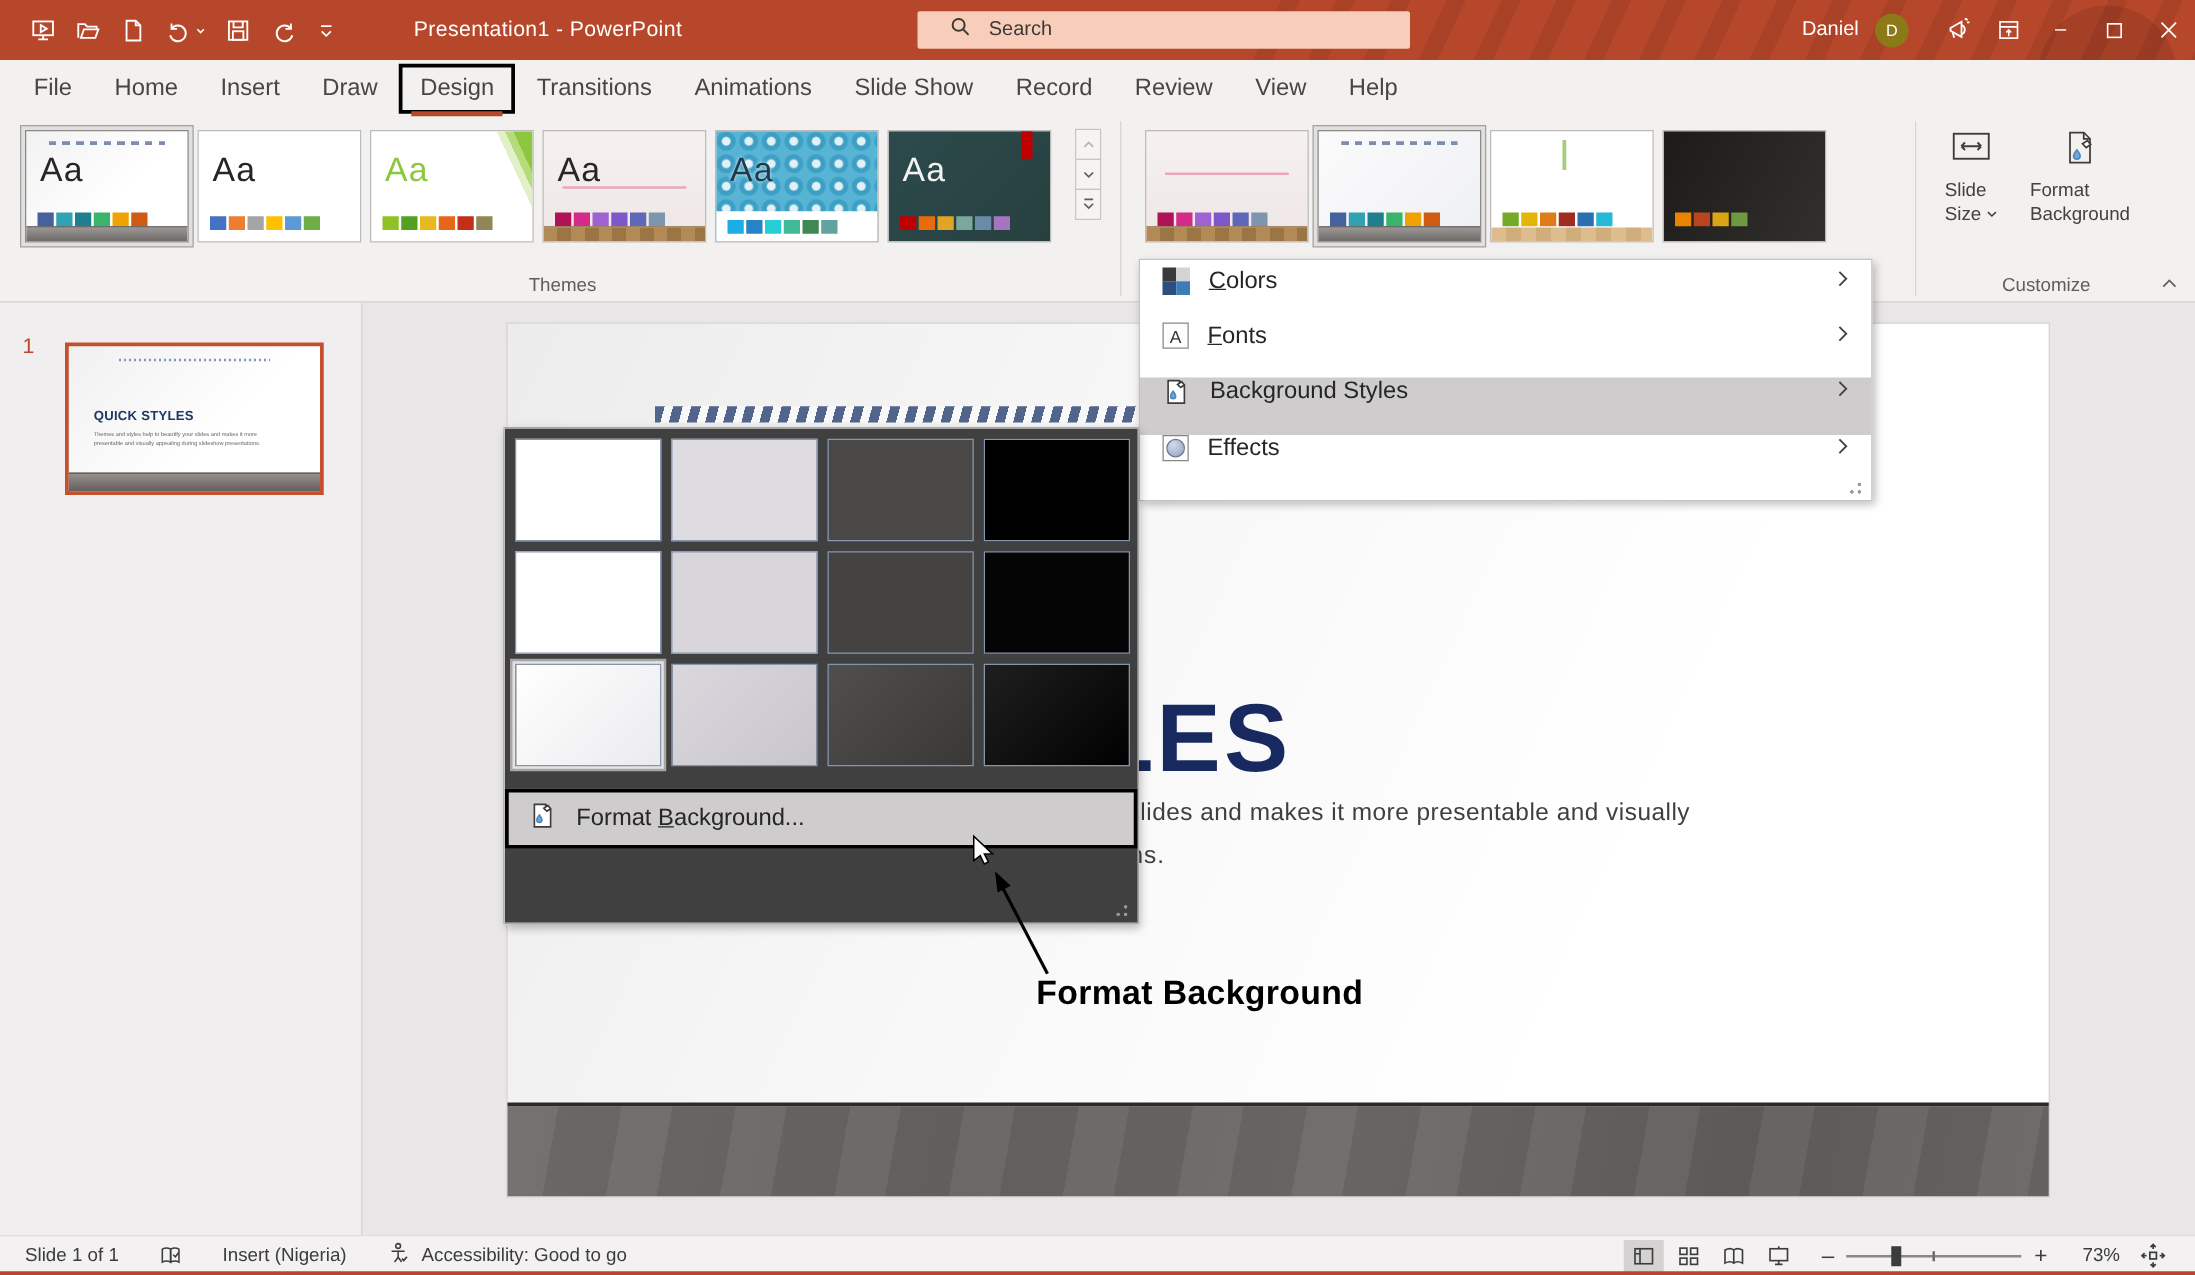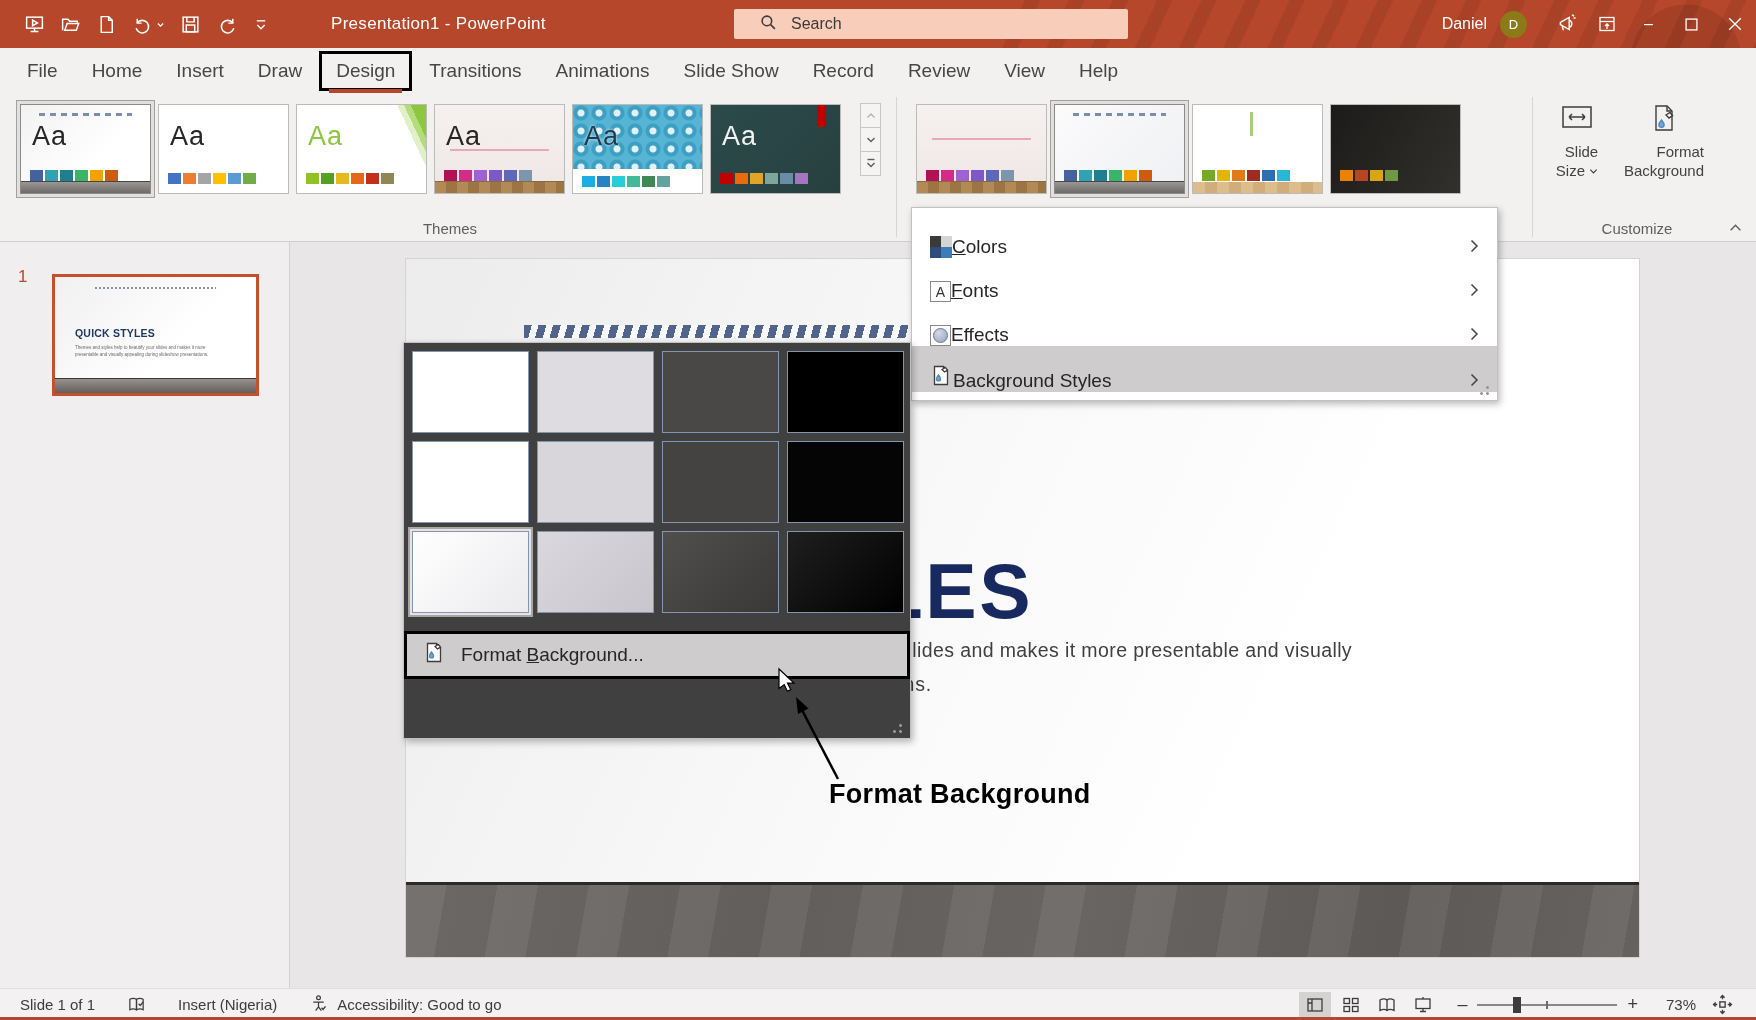--- a/index.html
+++ b/index.html
@@ -59,42 +59,42 @@
   .t6bg{background:linear-gradient(135deg,#2c4a4c,#27403f);}
   .t6 .aa{color:#f2f2f2;}
   .t6tab{position:absolute;right:14px;top:0;width:9px;height:22px;background:#c00000;}
   .v2bg{background:linear-gradient(135deg,#fbfbfc,#eff0f3);}
   .v3line{position:absolute;left:44%;top:7px;width:3px;height:24px;background:#a9cb7e;}
   .v4bg{background:linear-gradient(120deg,#1d1b19,#32302d);}
   .gscroll{position:absolute;left:860px;top:11px;width:21px;display:flex;flex-direction:column;}
   .gsbtn{width:21px;height:25px;background:#f6f4f3;border:1px solid #c8c6c4;display:flex;align-items:center;justify-content:center;cursor:pointer;margin-top:-1px;}
   .vsep{position:absolute;top:4px;bottom:4px;width:1px;background:#d8d5d3;}
   .grouplabel{position:absolute;top:127px;font-size:15px;color:#605e5c;text-align:center;}
-  .bigbtn{position:absolute;top:10px;display:flex;flex-direction:column;align-items:center;gap:5px;font-size:15px;color:#444240;line-height:1.25;text-align:right;cursor:pointer;}
+  .bigbtn{position:absolute;top:10px;display:flex;flex-direction:column;align-items:center;gap:5px;font-size:15px;color:#444240;line-height:1.25;text-align:left;cursor:pointer;}
   .collapse{position:absolute;right:14px;bottom:5px;cursor:pointer;}
   
   .leftpanel{position:absolute;left:0;top:242px;width:290px;height:746px;background:#f0eeee;border-right:1px solid #d4d1d0;z-index:5;}
   .slidenum{position:absolute;left:18px;top:25px;color:#b7472a;font-size:17px;}
   .mini{position:absolute;left:52px;top:32px;width:207px;height:122px;background:linear-gradient(135deg,#f0f0f1,#ffffff 60%);border:3px solid #c4502e;cursor:pointer;}
   .mini .mdots{position:absolute;left:20%;top:10px;right:20%;height:2px;background:repeating-linear-gradient(90deg,#8494b8 0 2px,transparent 2px 4px);}
   .mini .mtitle{position:absolute;left:20px;top:50px;font-size:10.5px;font-weight:bold;color:#1f3864;letter-spacing:.2px;}
   .mini .mbody{position:absolute;left:20px;top:67px;right:26px;font-size:4.5px;line-height:1.6;color:#6a6a6a;}
   .mini .mfloor{position:absolute;left:0;right:0;bottom:0;height:15px;background:linear-gradient(#98918d,#635f5c);border-top:1px solid #3a3836;}
   
   .slide{position:absolute;left:405px;top:258px;width:1235px;height:700px;background:linear-gradient(115deg,#ececed 0%,#f7f7f8 35%,#ffffff 70%);border:1px solid #d6d4d3;z-index:1;}
   .stripe{position:absolute;left:118px;top:66px;width:780px;height:13px;background:repeating-linear-gradient(105deg,#51658c 0 7.5px,#f8f8f9 7.5px 14px);}
   .slide-title{position:absolute;left:28px;top:288px;font-size:77px;font-weight:bold;color:#17295e;letter-spacing:2.5px;white-space:nowrap;}
   .slide-b1{position:absolute;left:130px;top:380px;font-size:19.5px;color:#3f3f3f;letter-spacing:.4px;white-space:nowrap;}
   .slide-b2{position:absolute;left:130px;top:414px;font-size:19.5px;color:#3f3f3f;letter-spacing:.8px;white-space:nowrap;}
   .slide-floor{position:absolute;left:0;right:0;bottom:0;height:75px;border-top:3px solid #2c2a29;
     background:linear-gradient(100deg,#716d6a,#676360 30%,#6e6a67 55%,#625e5b 80%,#6b6764),
     repeating-linear-gradient(100deg, rgba(255,255,255,.03) 0 40px, rgba(0,0,0,.05) 40px 90px);background-blend-mode:overlay;}
   
   .menu{position:absolute;left:911px;top:207px;width:587px;height:194px;background:#fff;border:1px solid #c3c1c0;box-shadow:2px 3px 7px rgba(0,0,0,.28);z-index:20;padding-top:6px;}
-  .mitem{height:44px;display:flex;align-items:flex-end;padding-left:18px;gap:0;font-size:19px;color:#262626;cursor:pointer;}
+  .mitem{height:44px;display:flex;align-items:flex-start;padding-left:18px;gap:15px;font-size:19px;color:#262626;cursor:pointer;}
   .mitem.hl{background:#cecccd;height:46px;}
   .mchev{margin-left:auto;margin-right:18px;}
   .accel{text-decoration:underline;}
   .colors-grid{width:22px;height:22px;display:grid;grid-template-columns:11px 11px;grid-template-rows:11px 11px;flex:none;}
   .fonts-box{width:21px;height:21px;border:1px solid #8a8886;background:#fdfdfd;display:flex;align-items:center;justify-content:center;font-size:14px;color:#333;flex:none;}
   .effects-box{width:21px;height:21px;border:1px solid #8a8886;background:#fdfdfd;display:flex;align-items:center;justify-content:center;flex:none;}
   .effects-circle{width:15px;height:15px;border-radius:50%;background:radial-gradient(circle at 35% 30%,#d3d9e7,#93a1c4);border:1px solid #6b7690;}
   .grip{position:absolute;right:7px;bottom:4px;width:11px;height:11px;cursor:nwse-resize;
     background:
      radial-gradient(circle at 2.5px 8.5px,#9a9896 1.2px,transparent 1.6px),
@@ -465,41 +465,41 @@
   </div>
   <div class="mitem">
     <span class="fonts-box">A</span>
     <span><span></span><span class="accel">F</span><span>onts</span></span>
     <span class="mchev">
       <svg width="9" height="14" viewBox="0 0 9 14" fill="none" stroke="#444" stroke-width="1.5">
           <path d="M1.5 1.5L7 7l-5.5 5.5"></path>
         </svg>
     </span>
   </div>
-  <div class="mitem">
-    <span class="effects-box">
-        <span class="effects-circle"></span>
-      </span>
-    <span><span></span><span class="accel"></span><span>Effects</span></span>
-    <span class="mchev">
-      <svg width="9" height="14" viewBox="0 0 9 14" fill="none" stroke="#444" stroke-width="1.5">
-          <path d="M1.5 1.5L7 7l-5.5 5.5"></path>
-        </svg>
-    </span>
-  </div>
   <div class="mitem hl">
     <span>
       <svg width="23" height="23" viewBox="0 0 23 23" fill="none" stroke="#3f3d3b" stroke-width="1.3">
           <path d="M4.5 2.5h9l4 4v14h-13z" fill="#fff"></path>
           <path d="M13.5 2.5v4h4"></path>
           <path d="M12 5.5l3.5-2 2 2.5-3 2z" fill="#fff"></path>
           <path d="M8.5 11c0 0-2 2.6-2 3.9a2 2 0 0 0 4 0c0-1.3-2-3.9-2-3.9z" fill="#6fa8dc" stroke="#4f88bc"></path>
         </svg>
     </span>
     <span><span></span><span class="accel"></span><span>Background Styles</span></span>
+    <span class="mchev">
+      <svg width="9" height="14" viewBox="0 0 9 14" fill="none" stroke="#444" stroke-width="1.5">
+          <path d="M1.5 1.5L7 7l-5.5 5.5"></path>
+        </svg>
+    </span>
+  </div>
+  <div class="mitem">
+    <span class="effects-box">
+        <span class="effects-circle"></span>
+      </span>
+    <span><span></span><span class="accel"></span><span>Effects</span></span>
     <span class="mchev">
       <svg width="9" height="14" viewBox="0 0 9 14" fill="none" stroke="#444" stroke-width="1.5">
           <path d="M1.5 1.5L7 7l-5.5 5.5"></path>
         </svg>
     </span>
   </div>
   <span class="grip"></span>
 </div>
 
 <div class="flyout">

